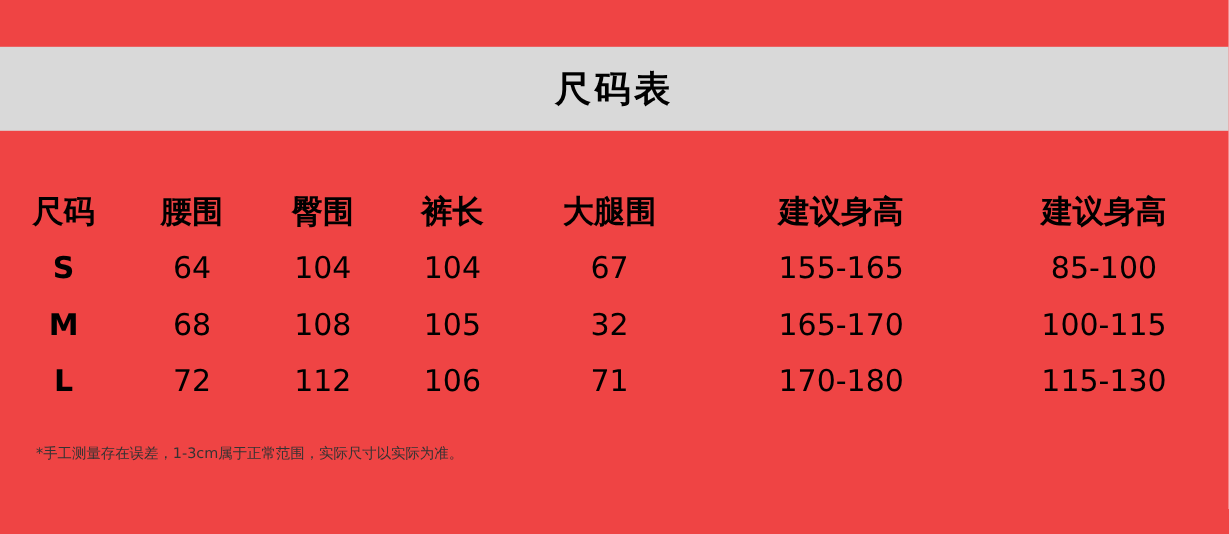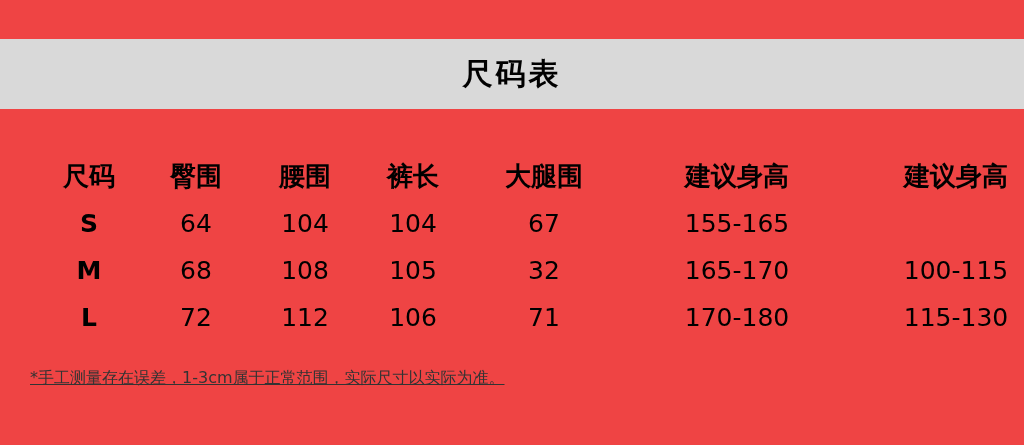--- a/index.html
+++ b/index.html
@@ -37,21 +37,20 @@
     position: absolute;
     top: 153px;
     left: 0;
     width: 1024px;
   }
   .grid-row {
     display: grid;
     grid-template-columns: 106px 108px 110px 106px 156px 230px 208px;
     height: 47px;
     align-items: center;
-    padding-left: 36px;
   }
   .th {
     text-align: center;
     font-size: 26px;
     font-weight: 700;
     color: #000000;
   }
   .td {
     text-align: center;
     font-size: 25px;
@@ -59,54 +58,54 @@
     color: #000000;
   }
   .td.size-label {
     font-weight: 700;
     font-size: 25px;
   }
   .footnote {
     position: absolute;
     top: 366px;
     left: 30px;
-    font-size: 16px;
+    font-size: 12px;
     line-height: 24px;
     color: #333333;
-    text-decoration: underline;
   }
 </style>
 </head>
 <body>
 
 <div class="page">
 
   <div class="banner">
     <span class="banner-title">尺码表</span>
   </div>
 
   <div class="size-table">
 
     <div class="grid-row">
       <div class="th">尺码</div>
+      <div class="th">腰围</div>
       <div class="th">臀围</div>
-      <div class="th">腰围</div>
       <div class="th">裤长</div>
       <div class="th">大腿围</div>
       <div class="th">建议身高</div>
       <div class="th">建议身高</div>
     </div>
 
     <div class="grid-row">
       <div class="td size-label">S</div>
       <div class="td">64</div>
       <div class="td">104</div>
       <div class="td">104</div>
       <div class="td">67</div>
       <div class="td">155-165</div>
+      <div class="td">85-100</div>
     </div>
 
     <div class="grid-row">
       <div class="td size-label">M</div>
       <div class="td">68</div>
       <div class="td">108</div>
       <div class="td">105</div>
       <div class="td">32</div>
       <div class="td">165-170</div>
       <div class="td">100-115</div>

